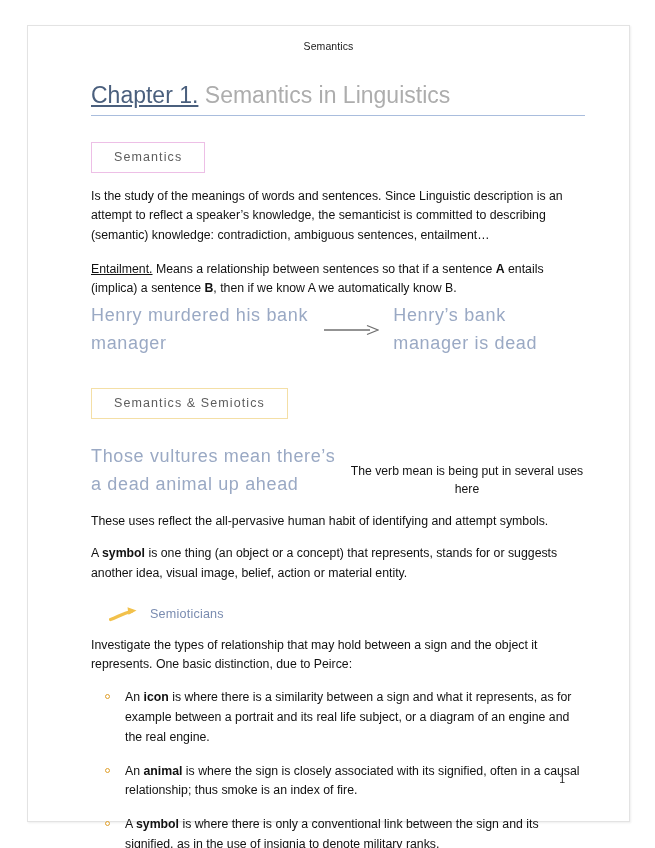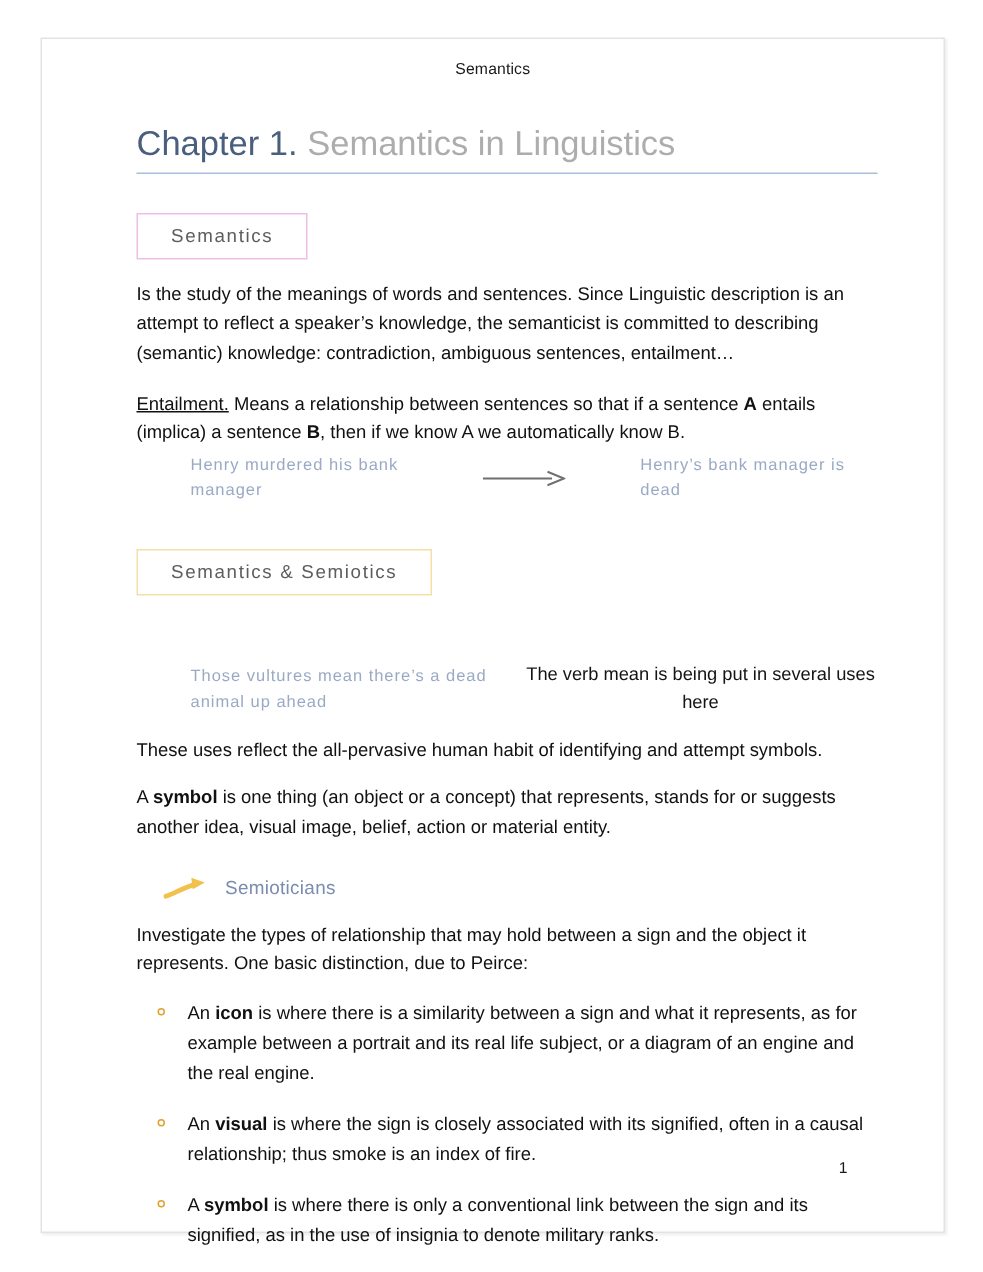--- a/index.html
+++ b/index.html
@@ -61,20 +61,21 @@
     font-size: 23px;
     font-weight: normal;
     line-height: 1.25;
     padding-bottom: 5px;
     border-bottom: 1.4px solid #a9bddd;
     margin: 0 0 26px 0;
     white-space: nowrap;
   }
   .chapter-num {
     color: #4a5f7d;
+    text-decoration: underline;
   }
   .chapter-sub {
     color: #adadad;
   }
 
   
   .label-box {
     display: inline-block;
     box-sizing: border-box;
     padding: 7px 22px 8px 22px;
@@ -102,25 +103,24 @@
   }
   .body-para b {
     font-weight: bold;
   }
   .u-term {
     text-decoration: underline;
   }
 
   
   .example-line {
-    font-size: 11px;
+    font-size: 18px;
     color: #9aa9c4;
     letter-spacing: .65px;
     line-height: 1.55;
-    margin-left: 36px;
   }
 
   
   .entail-row {
     display: flex;
     align-items: center;
     margin-top: 3px;
   }
   .entail-arrow {
     display: inline-block;
@@ -270,21 +270,21 @@
 
       <p class="body-para">Investigate the types of relationship that may hold between a sign and the object it represents. One basic distinction, due to Peirce:</p>
 
       <ul class="bullets">
         <li>
           <span class="bullet-mark"></span>
           <span class="li-first">An </span><b>icon</b><span> is where there is a similarity between a sign and what it represents, as for example between a portrait and its real life subject, or a diagram of an engine and the real engine.</span>
         </li>
         <li>
           <span class="bullet-mark"></span>
-          <span class="li-first">An </span><b>visual</b><span> is where the sign is closely associated with its signified, often in a causal relationship; thus smoke is an index of fire.</span>
+          <span class="li-first">An </span><b>animal</b><span> is where the sign is closely associated with its signified, often in a causal relationship; thus smoke is an index of fire.</span>
         </li>
         <li>
           <span class="bullet-mark"></span>
           <span class="li-first">A </span><b>symbol</b><span> is where there is only a conventional link between the sign and its signified, as in the use of insignia to denote military ranks.</span>
         </li>
       </ul>
 
     </div>
 
     <div class="page-number">1</div>

